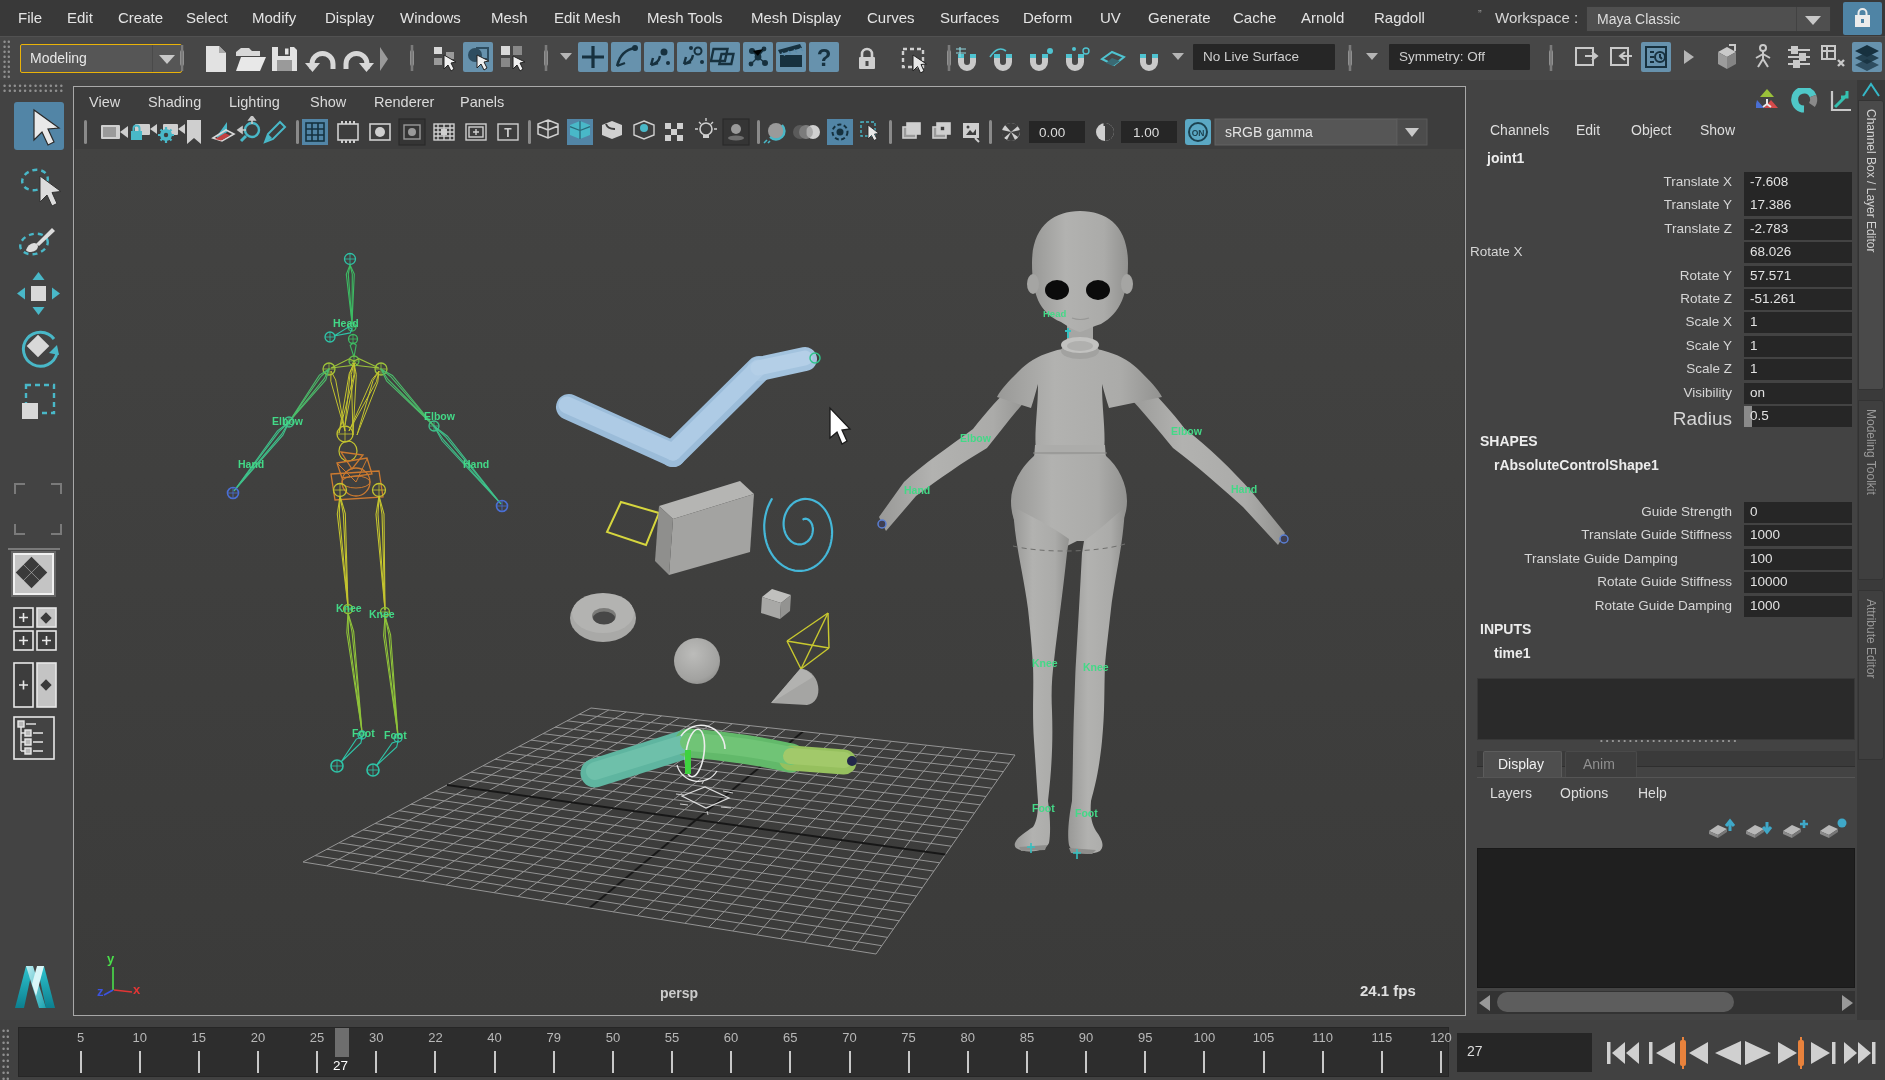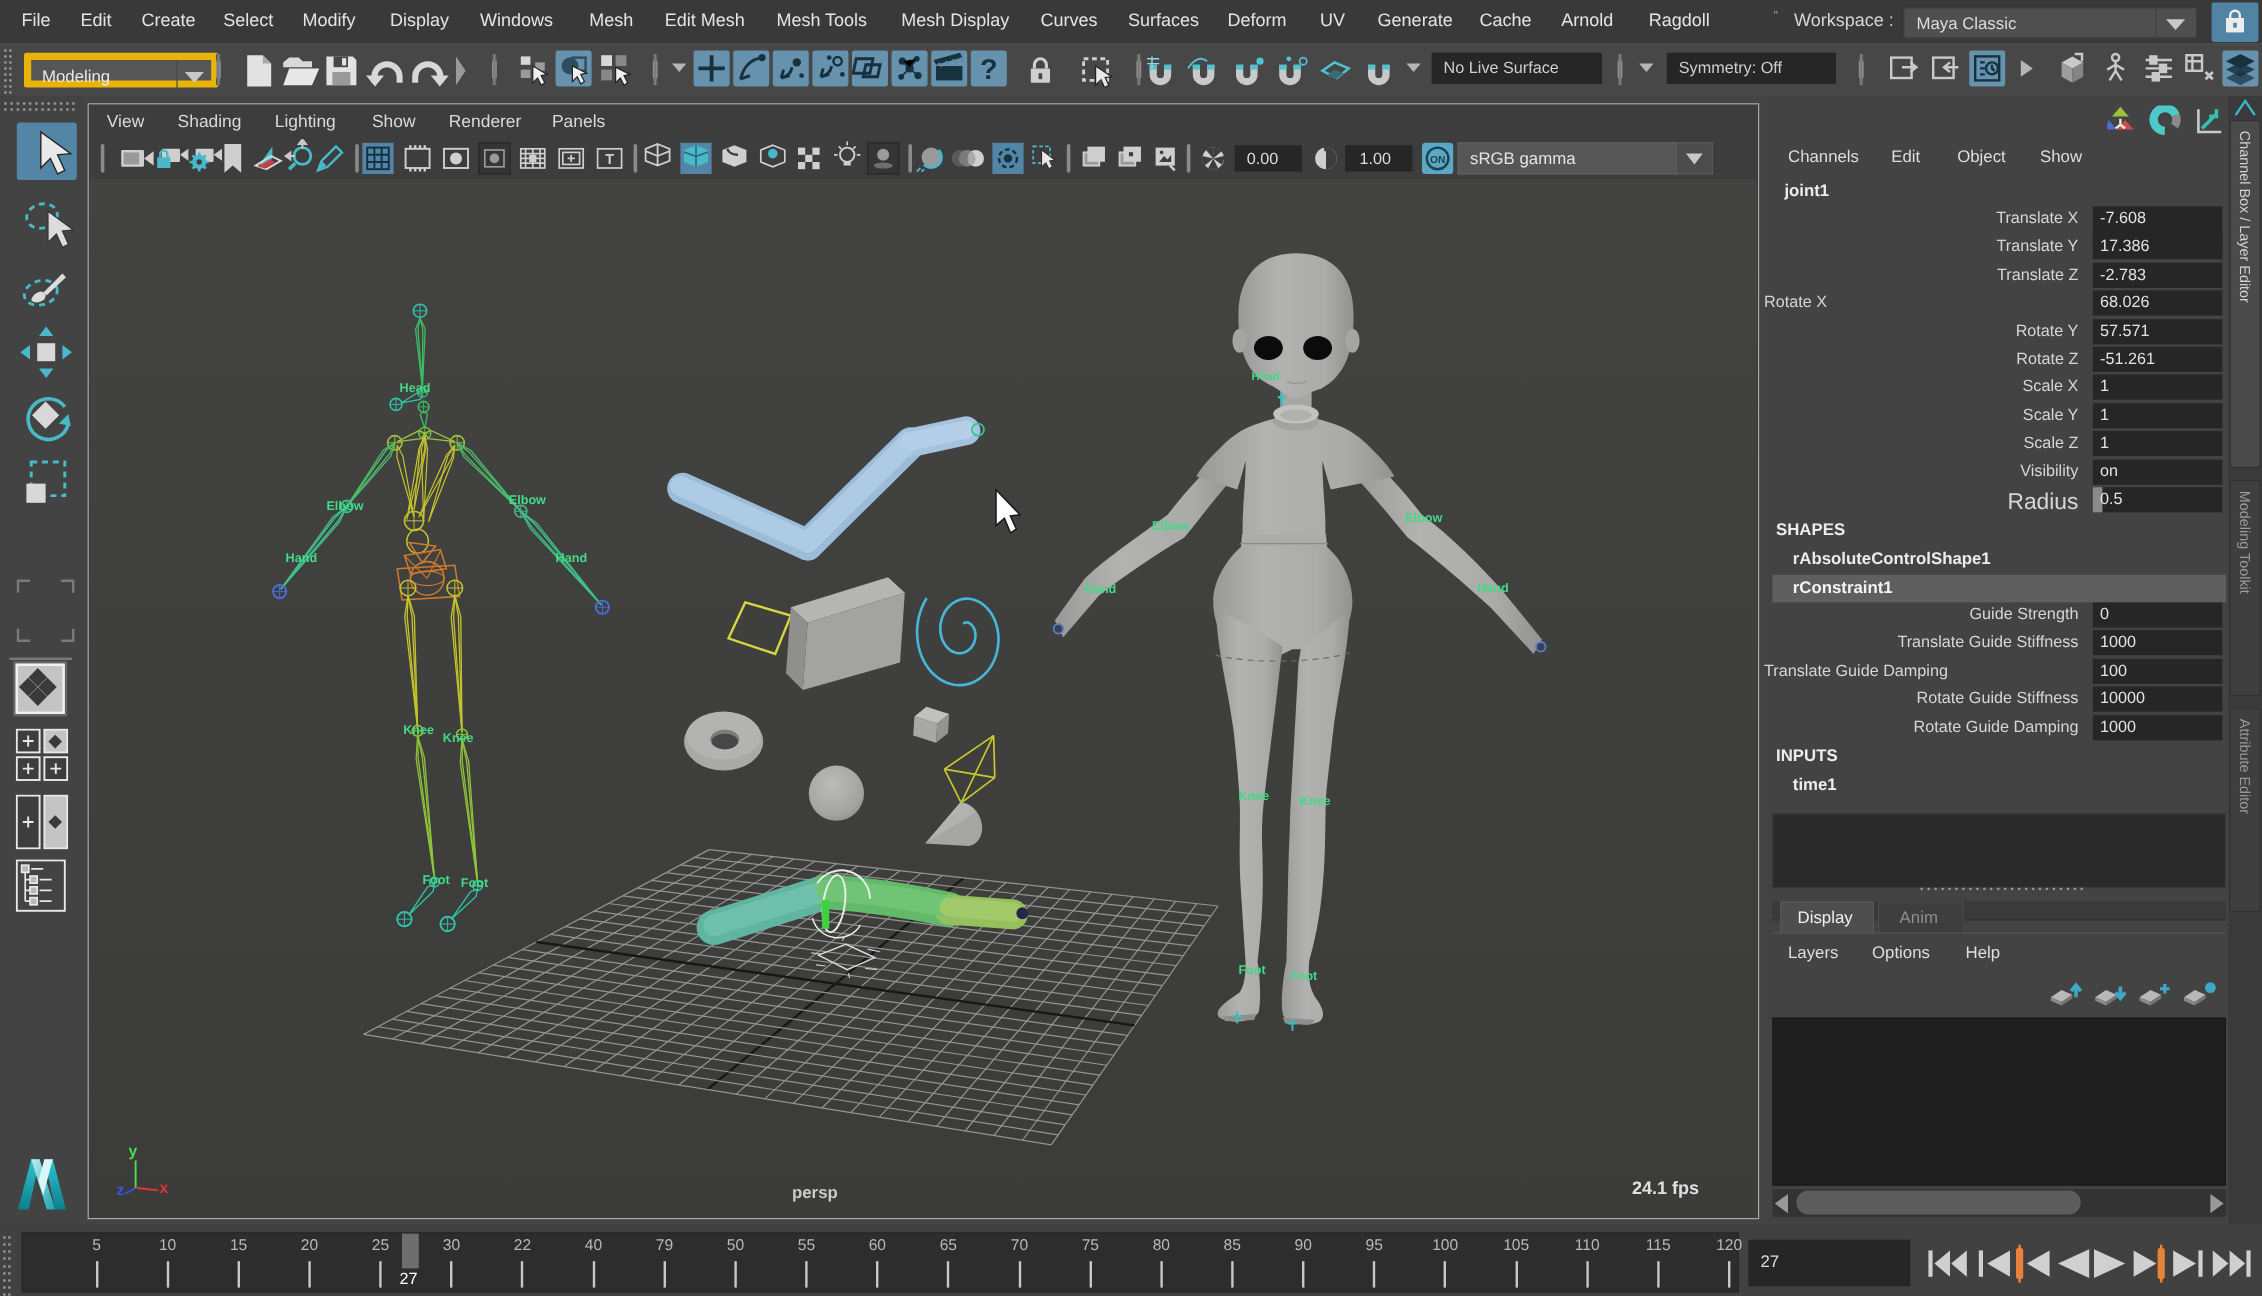--- a/index.html
+++ b/index.html
@@ -42,21 +42,21 @@
     <div class="abs" style="left:1843px;top:2px;width:39px;height:33px;background:#4f84a5;border-radius:2px"><svg width="39" height="33">
         <g fill="none" stroke="#ececec" stroke-width="2">
           <rect x="13" y="14" width="13" height="10" fill="#ececec"></rect>
           <path d="M15.5,14 v-3 a4,4 0 0 1 8,0 v3"></path>
         </g>
         <rect x="18" y="17" width="3" height="4" fill="#4f84a5"></rect>
       </svg></div>
   </div>
 <div class="abs" style="left:0;top:36px;width:1885px;height:44px;background:#474747;border-top:1px solid #515151">
     <div class="dots" style="left:3px;top:3px;font-size:9px;letter-spacing:1px;line-height:5px;width:12px">•• •• •• •• •• •• •• •• •• •• •• •• </div>
-    <div class="abs" style="left:20px;top:7px;width:162px;height:29px;background:#565656;border:6px solid #eab308;border-radius:2px">
+    <div class="abs" style="left:20px;top:7px;width:162px;height:29px;background:#565656;border:1px solid #eab308;border-radius:2px">
       <span class="abs" style="left:9px;top:5px;font-size:14px;color:#e8e8e8">Modeling</span>
       <div class="abs" style="right:0;top:0;width:29px;height:27px;border-left:1px solid #4a4a4a">
         <div class="abs" style="left:6px;top:10px;width:0;height:0;border:8px solid transparent;border-top:9px solid #c8c8c8;border-bottom:0"></div>
       </div>
     </div>
     <div class="abs" style="left:180px;top:8px;width:4px;height:26px;background:#555">
       <div class="abs" style="left:0px;top:5px;width:4px;height:16px;background:#909090;border-radius:2px"></div>
       <div class="abs" style="left:1px;top:0;width:2px;height:26px;background:#7b7b7b"></div>
     </div>
     <svg class="abs" style="left:200px;top:6px" width="200" height="32">
@@ -863,32 +863,29 @@
     <div class="abs" style="left:274px;top:302.59999999999997px;width:108px;height:21px;background:#262626">
       <span class="abs" style="left:6px;top:2px;font-size:13.5px;color:#e2e2e2">on</span>
     </div>
     <span class="abs" style="left:0;top:327.99999999999994px;width:262px;text-align:right;font-size:19px;color:#d6d6d6">Radius</span>
     <div class="abs" style="left:274px;top:325.99999999999994px;width:108px;height:21px;background:#262626">
       <div class="abs" style="left:0;top:0;width:8px;height:21px;background:#8a8a8a"></div>
       <span class="abs" style="left:6px;top:2px;font-size:13.5px;color:#e2e2e2">0.5</span>
     </div>
     <span class="abs" style="left:10px;top:353px;font-size:14px;font-weight:bold;color:#ececec">SHAPES</span>
     <span class="abs" style="left:24px;top:377px;font-size:14px;font-weight:bold;color:#ececec">rAbsoluteControlShape1</span>
-    <div class="abs" style="left:7px;top:399px;width:378px;height:23px;background:#5f5f5f">
-      <span class="abs" style="left:17px;top:2px;font-size:14px;font-weight:bold;color:#f4f4f4">rConstraint1</span>
-    </div>
     <span class="abs" style="left:0;top:424px;width:262px;text-align:right;font-size:13.5px;color:#d6d6d6">Guide Strength</span>
     <div class="abs" style="left:274px;top:422px;width:108px;height:21px;background:#262626">
       <span class="abs" style="left:6px;top:2px;font-size:13.5px;color:#e2e2e2">0</span>
     </div>
     <span class="abs" style="left:0;top:447.4px;width:262px;text-align:right;font-size:13.5px;color:#d6d6d6">Translate Guide Stiffness</span>
     <div class="abs" style="left:274px;top:445.4px;width:108px;height:21px;background:#262626">
       <span class="abs" style="left:6px;top:2px;font-size:13.5px;color:#e2e2e2">1000</span>
     </div>
-    <span class="abs" style="left:0;top:470.79999999999995px;width:262px;text-align:left;font-size:13.5px;color:#d6d6d6">Translate Guide Damping</span>
+    <span class="abs" style="left:0;top:470.79999999999995px;width:262px;text-align:center;font-size:13.5px;color:#d6d6d6">Translate Guide Damping</span>
     <div class="abs" style="left:274px;top:468.79999999999995px;width:108px;height:21px;background:#262626">
       <span class="abs" style="left:6px;top:2px;font-size:13.5px;color:#e2e2e2">100</span>
     </div>
     <span class="abs" style="left:0;top:494.19999999999993px;width:262px;text-align:right;font-size:13.5px;color:#d6d6d6">Rotate Guide Stiffness</span>
     <div class="abs" style="left:274px;top:492.19999999999993px;width:108px;height:21px;background:#262626">
       <span class="abs" style="left:6px;top:2px;font-size:13.5px;color:#e2e2e2">10000</span>
     </div>
     <span class="abs" style="left:0;top:517.5999999999999px;width:262px;text-align:right;font-size:13.5px;color:#d6d6d6">Rotate Guide Damping</span>
     <div class="abs" style="left:274px;top:515.5999999999999px;width:108px;height:21px;background:#262626">
       <span class="abs" style="left:6px;top:2px;font-size:13.5px;color:#e2e2e2">1000</span>

